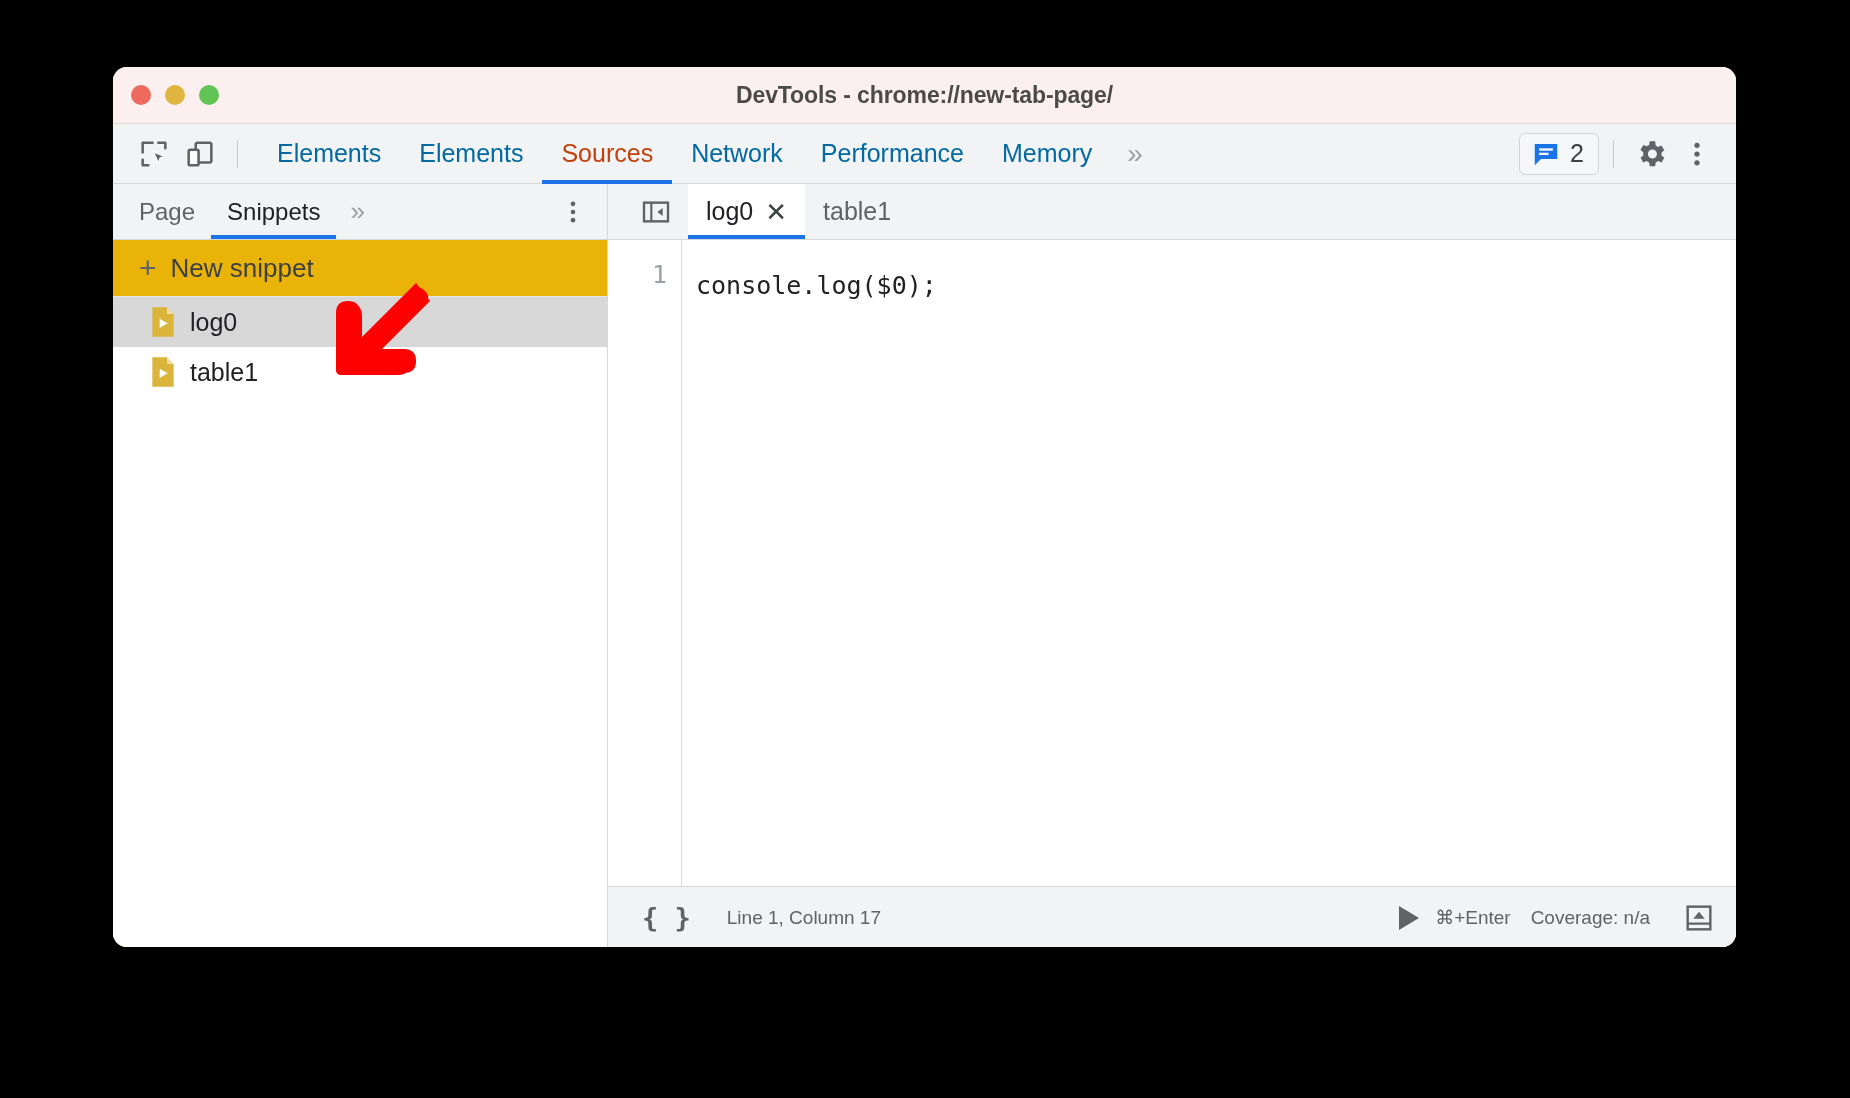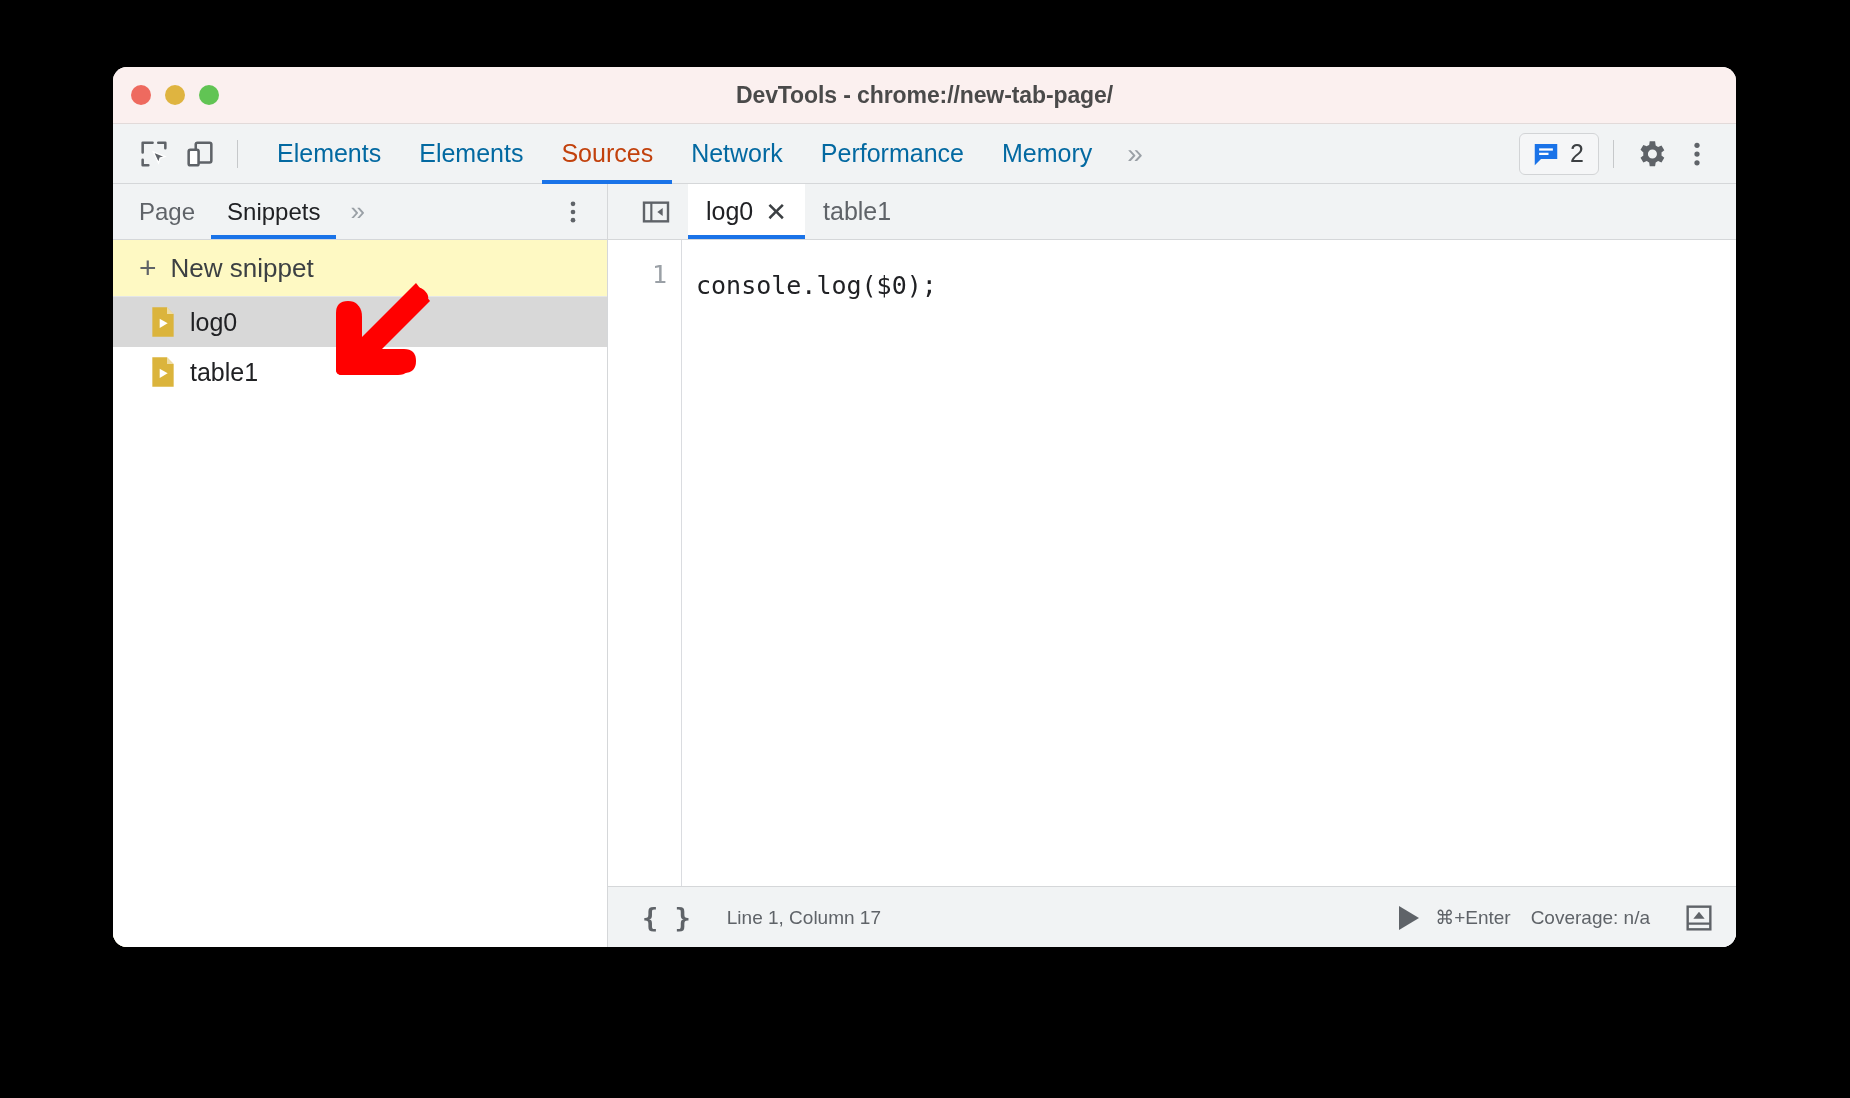--- a/index.html
+++ b/index.html
@@ -156,21 +156,21 @@
     height: calc(880px - 56px - 60px);
   }
 
   
   #navigator {
     width: 494px;
     min-width: 494px;
     display: flex;
     flex-direction: column;
     border-right: 1px solid #d5d7d9;
-    background: #fef9c3;
+    background: #eab308;
   }
   #nav-tabbar {
     height: 56px;
     background: #f1f3f4;
     border-bottom: 1px solid #d5d7d9;
     display: flex;
     align-items: stretch;
     padding-left: 10px;
     box-sizing: border-box;
   }

